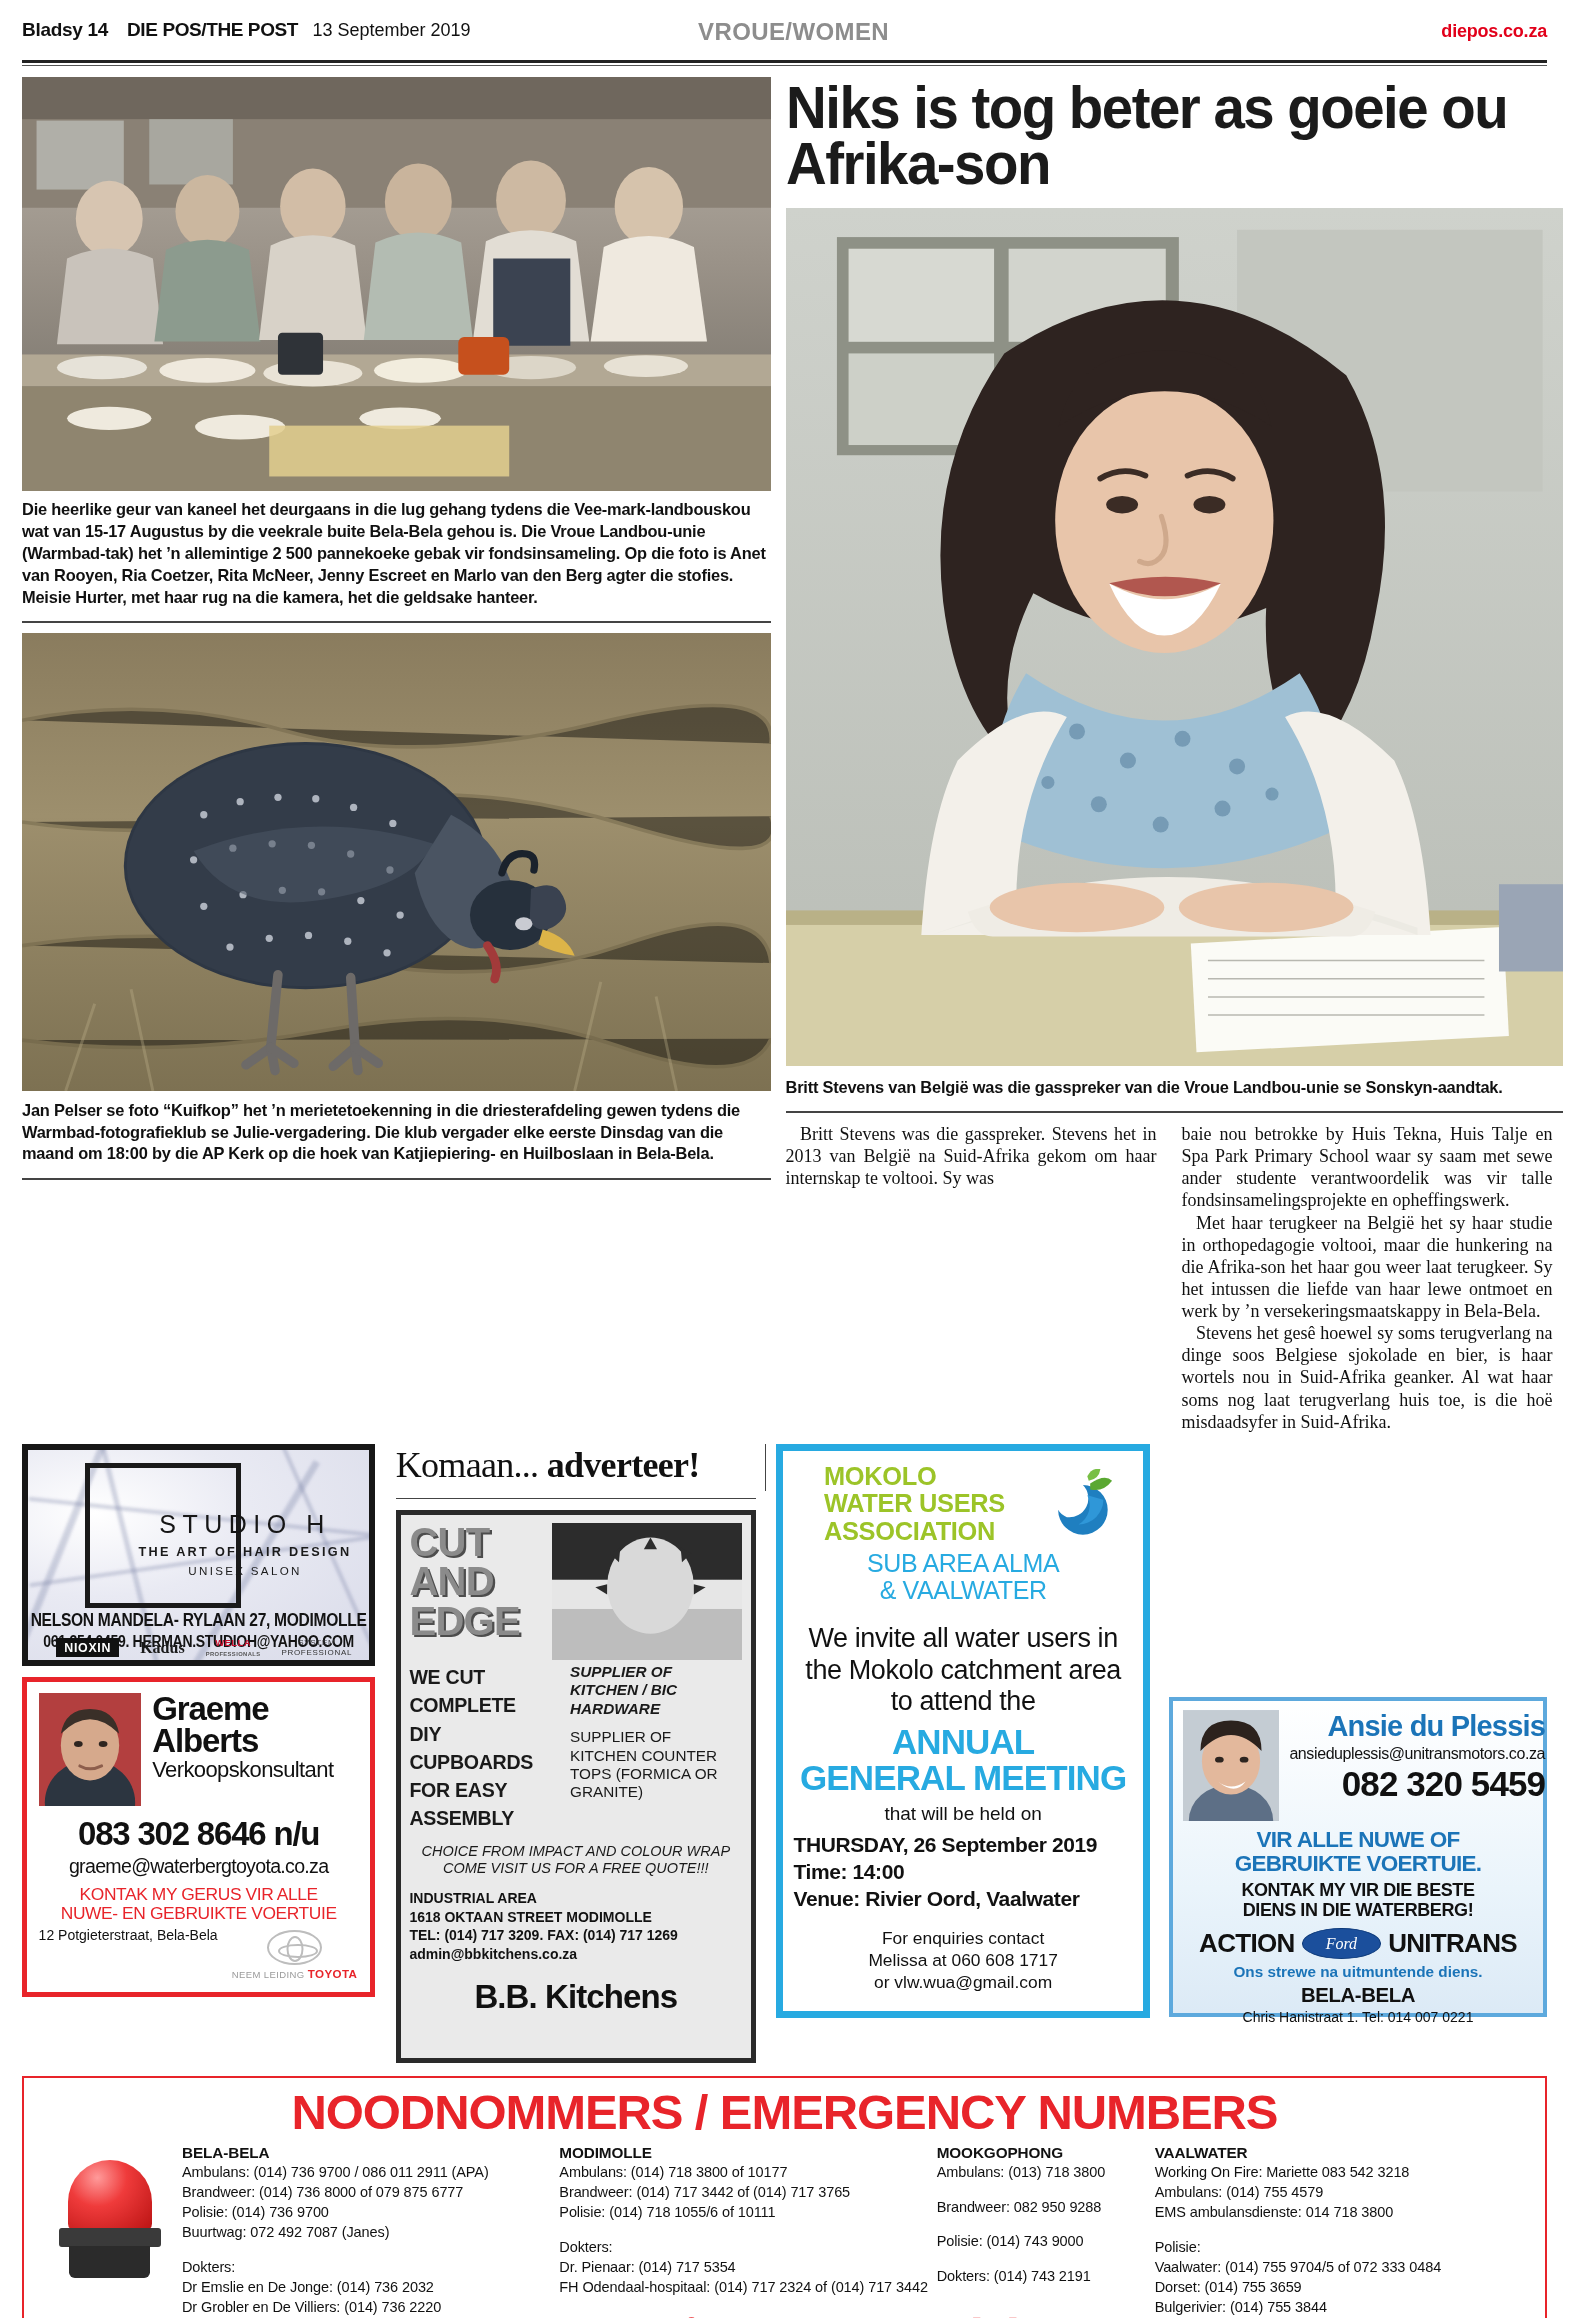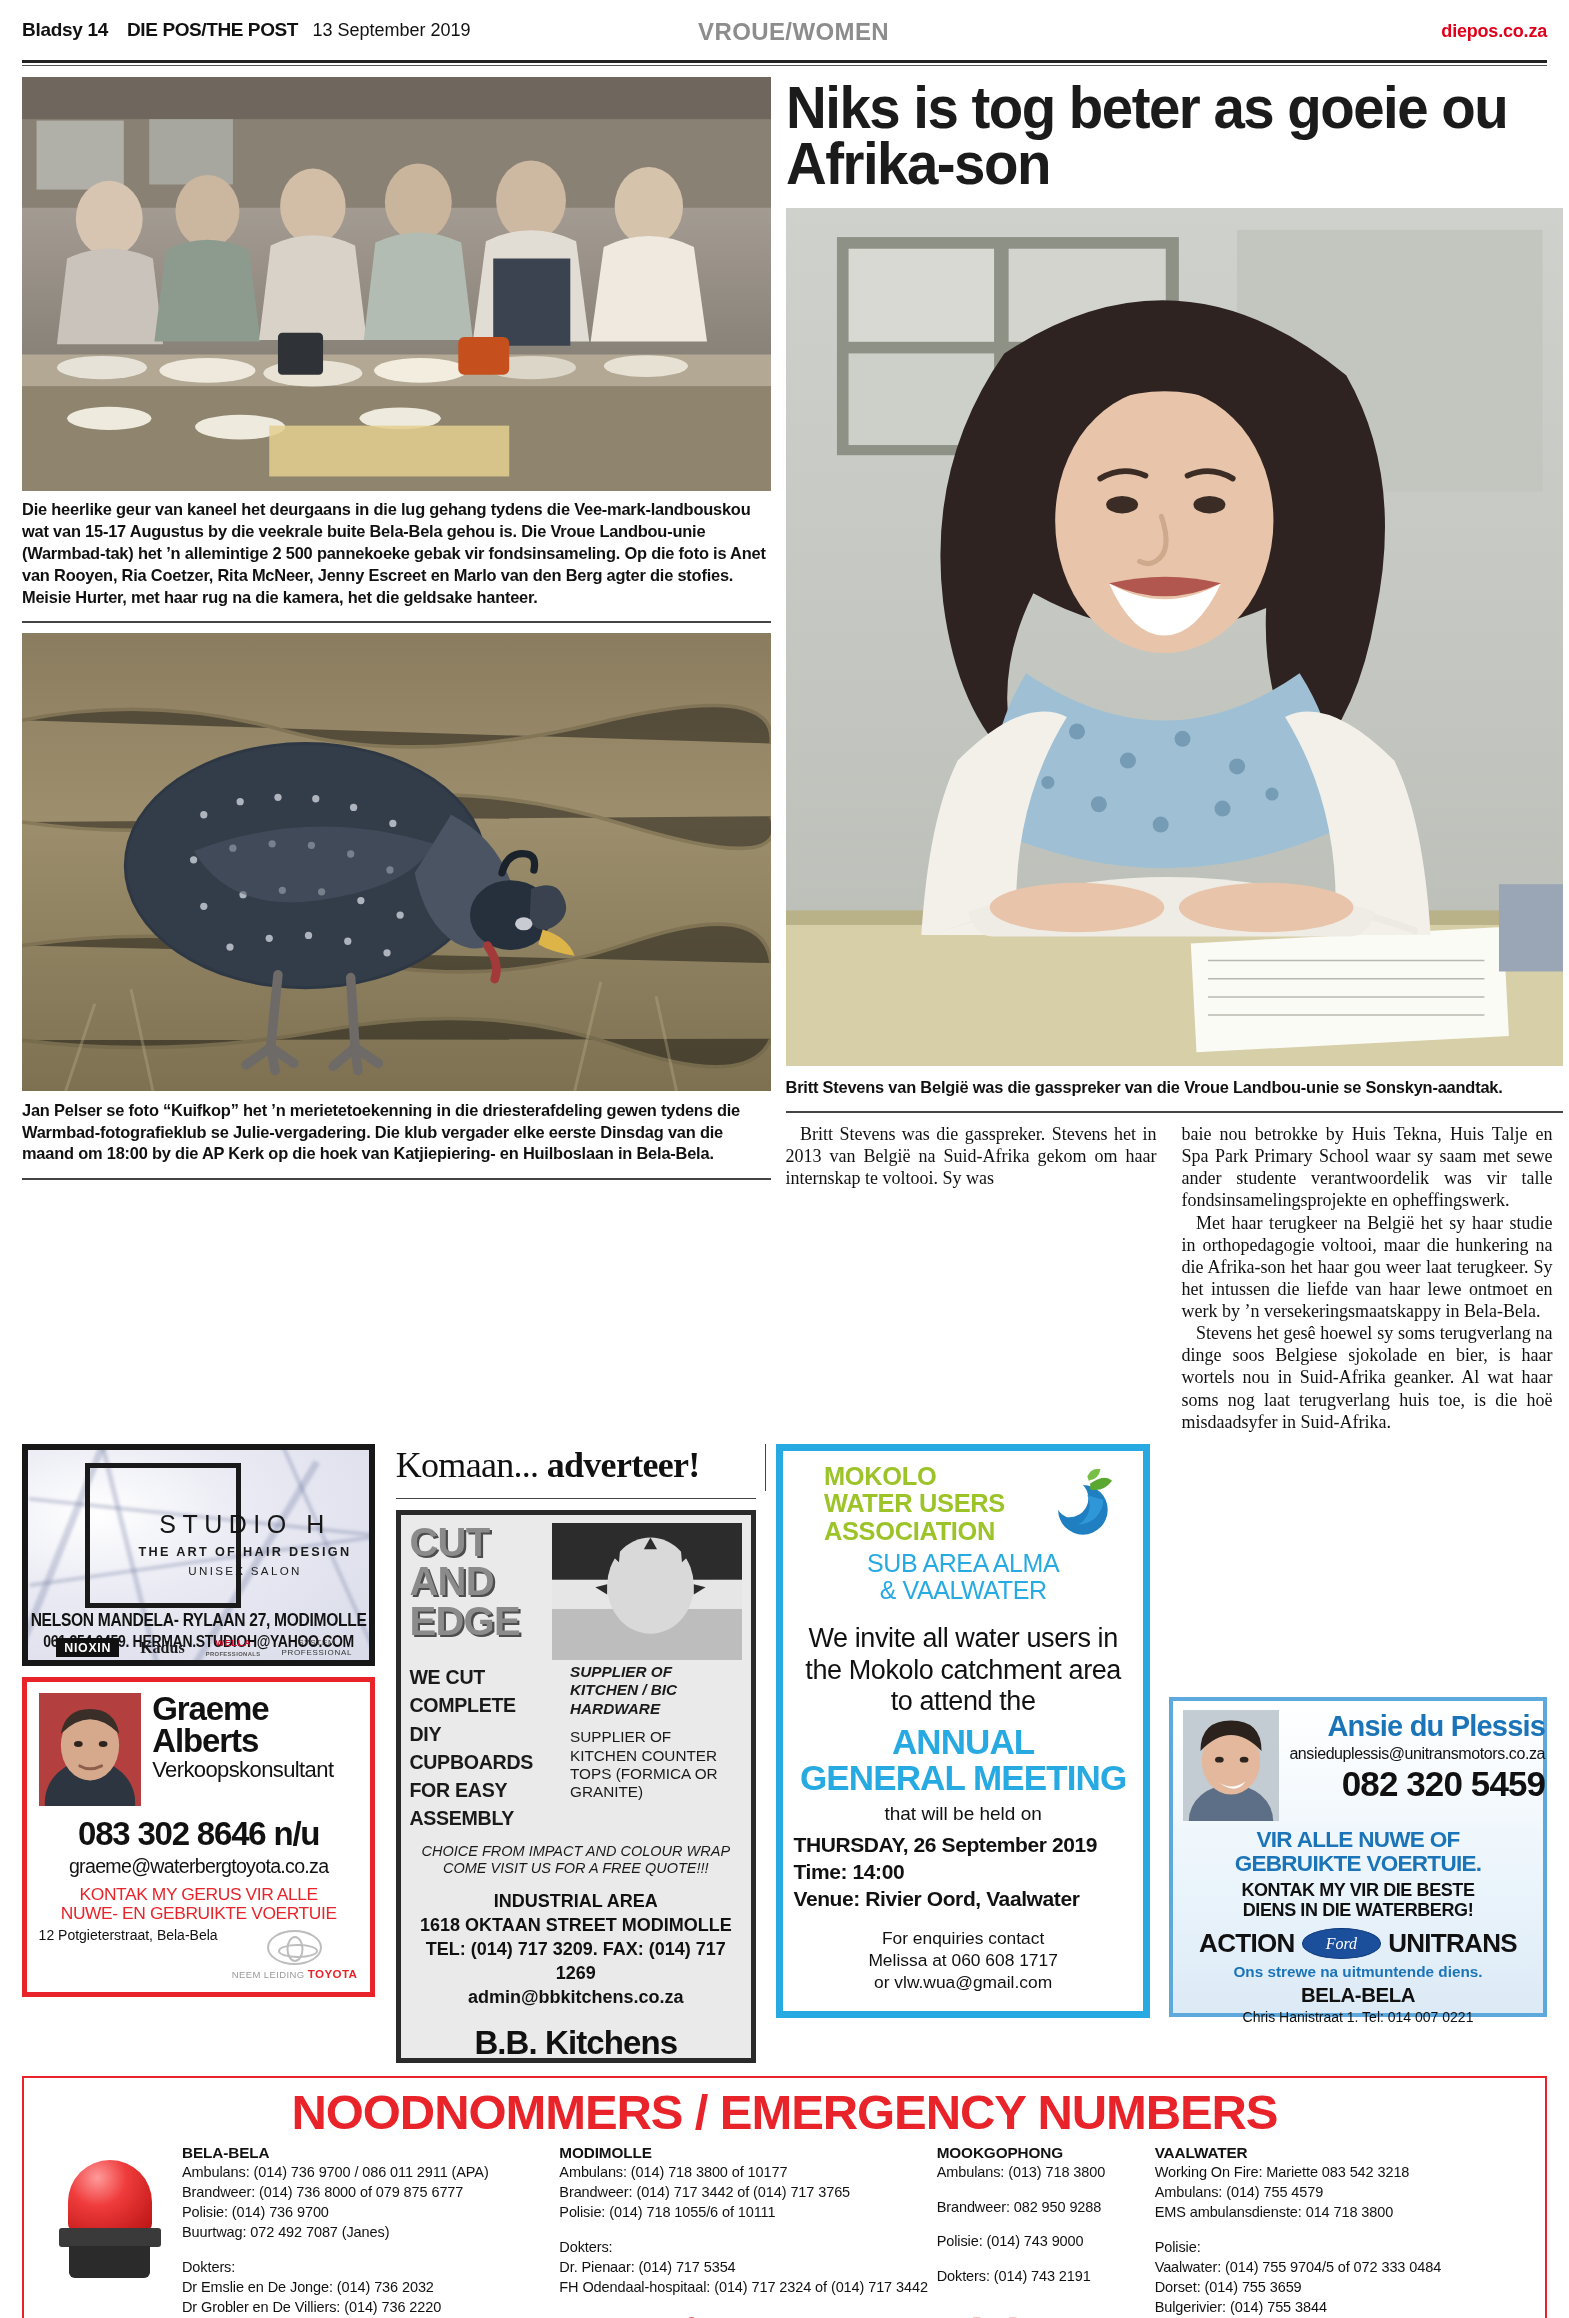--- a/index.html
+++ b/index.html
@@ -200,21 +200,21 @@
   .cut-img { flex:1; height: 137px; margin-left:4.4px; position:relative; overflow:hidden;
              background: linear-gradient(180deg,#2e2e2e 0%, #3a3a3a 26%, #cfcfcf 40%, #b8b8b8 100%); }
   .sawblade { position:absolute; left:28%; top:14%; width:109px; height:109px; border-radius:50%;
               background: radial-gradient(circle,#e3e3e3 30%, #b9b9b9 70%, #9b9b9b 100%); }
   .cut-cols { display:flex; margin-top: 2.9px; }
   .cut-left { width: 149px; font-weight:bold; font-size: 19.6px; line-height:1.44; color:#1a1a1a; letter-spacing:-0.3px;}
   .cut-right { flex:1; padding-left: 11.6px; }
   .cut-r1 { font-weight:bold; font-style: italic; font-size: 15.3px; line-height:1.2; color:#1a1a1a;}
   .cut-r2 { font-size: 15.3px; line-height:1.2; color:#1a1a1a; margin-top: 10.2px;}
   .cut-choice { font-style: italic; font-size: 14.5px; text-align:center; line-height:1.2; color:#1a1a1a; margin-top: 10.2px;}
-  .cut-contact { text-align:center; font-weight:bold; font-size: 18px; line-height: 1.34; color:#111; margin-top: 11.6px;}
+  .cut-contact { text-align:left; font-weight:bold; font-size: 14px; line-height: 1.34; color:#111; margin-top: 11.6px;}
   .cut-bb { text-align:center; font-weight:bold; font-size: 33px; color:#111; margin-top: 14.5px; letter-spacing:-0.9px;}
 
   
   .ad-mokolo {
     border: 7.3px solid #27aae1;
     height: 574px;
     background: #fff;
     padding: 11.6px 10.2px;
     position: relative;
     text-align: center;

